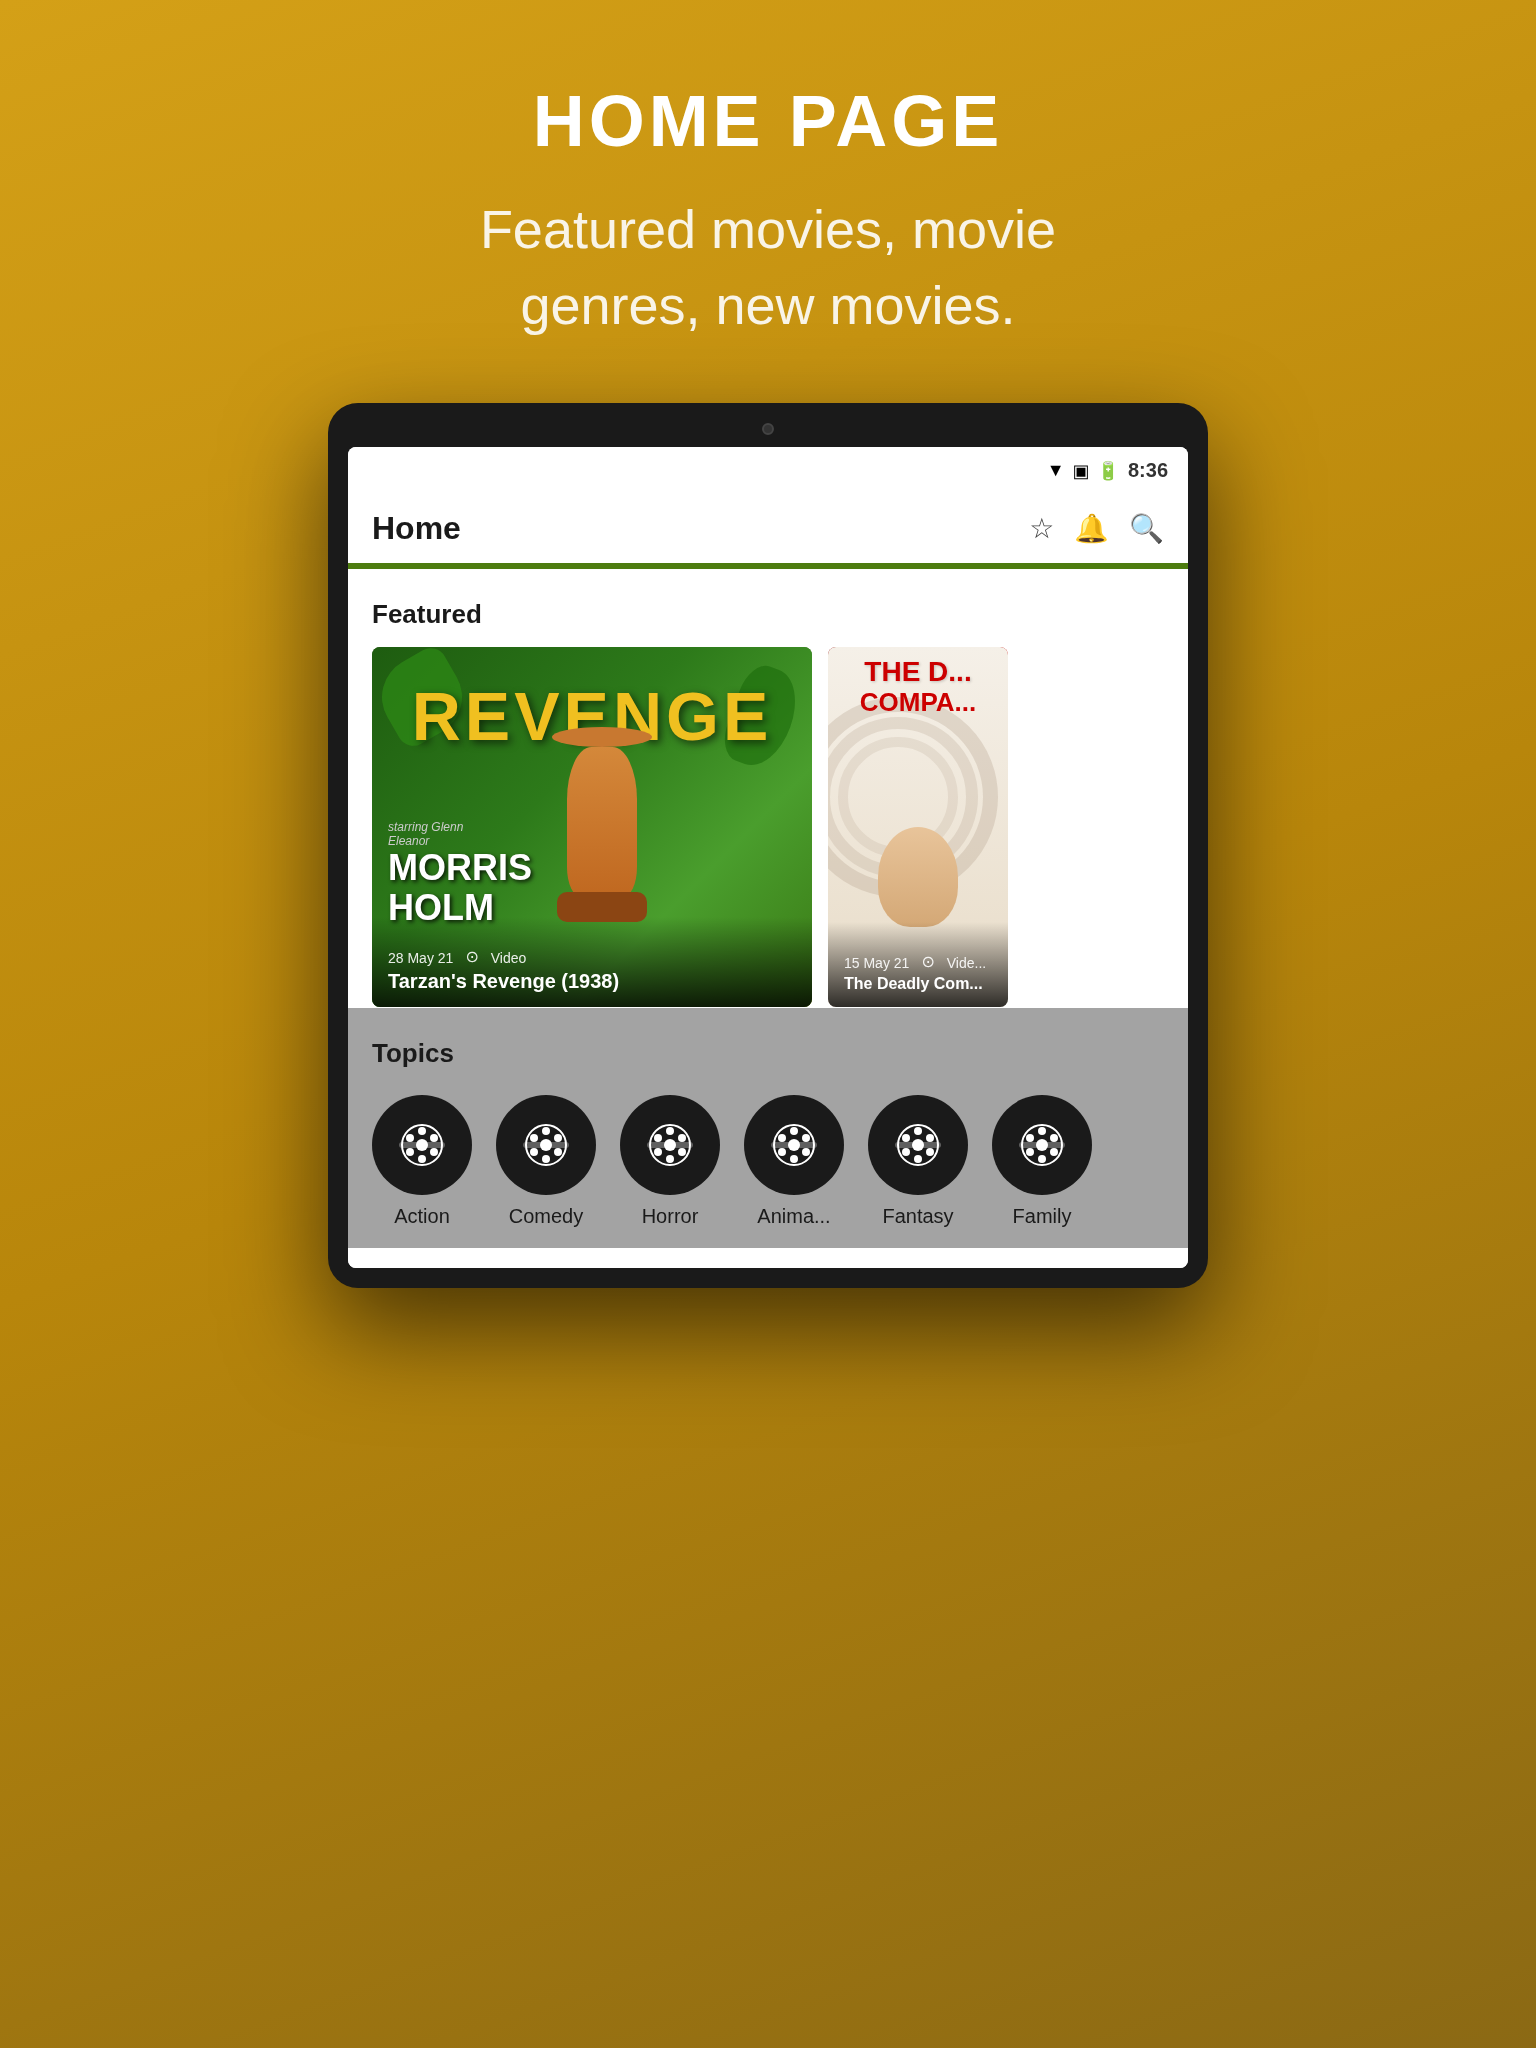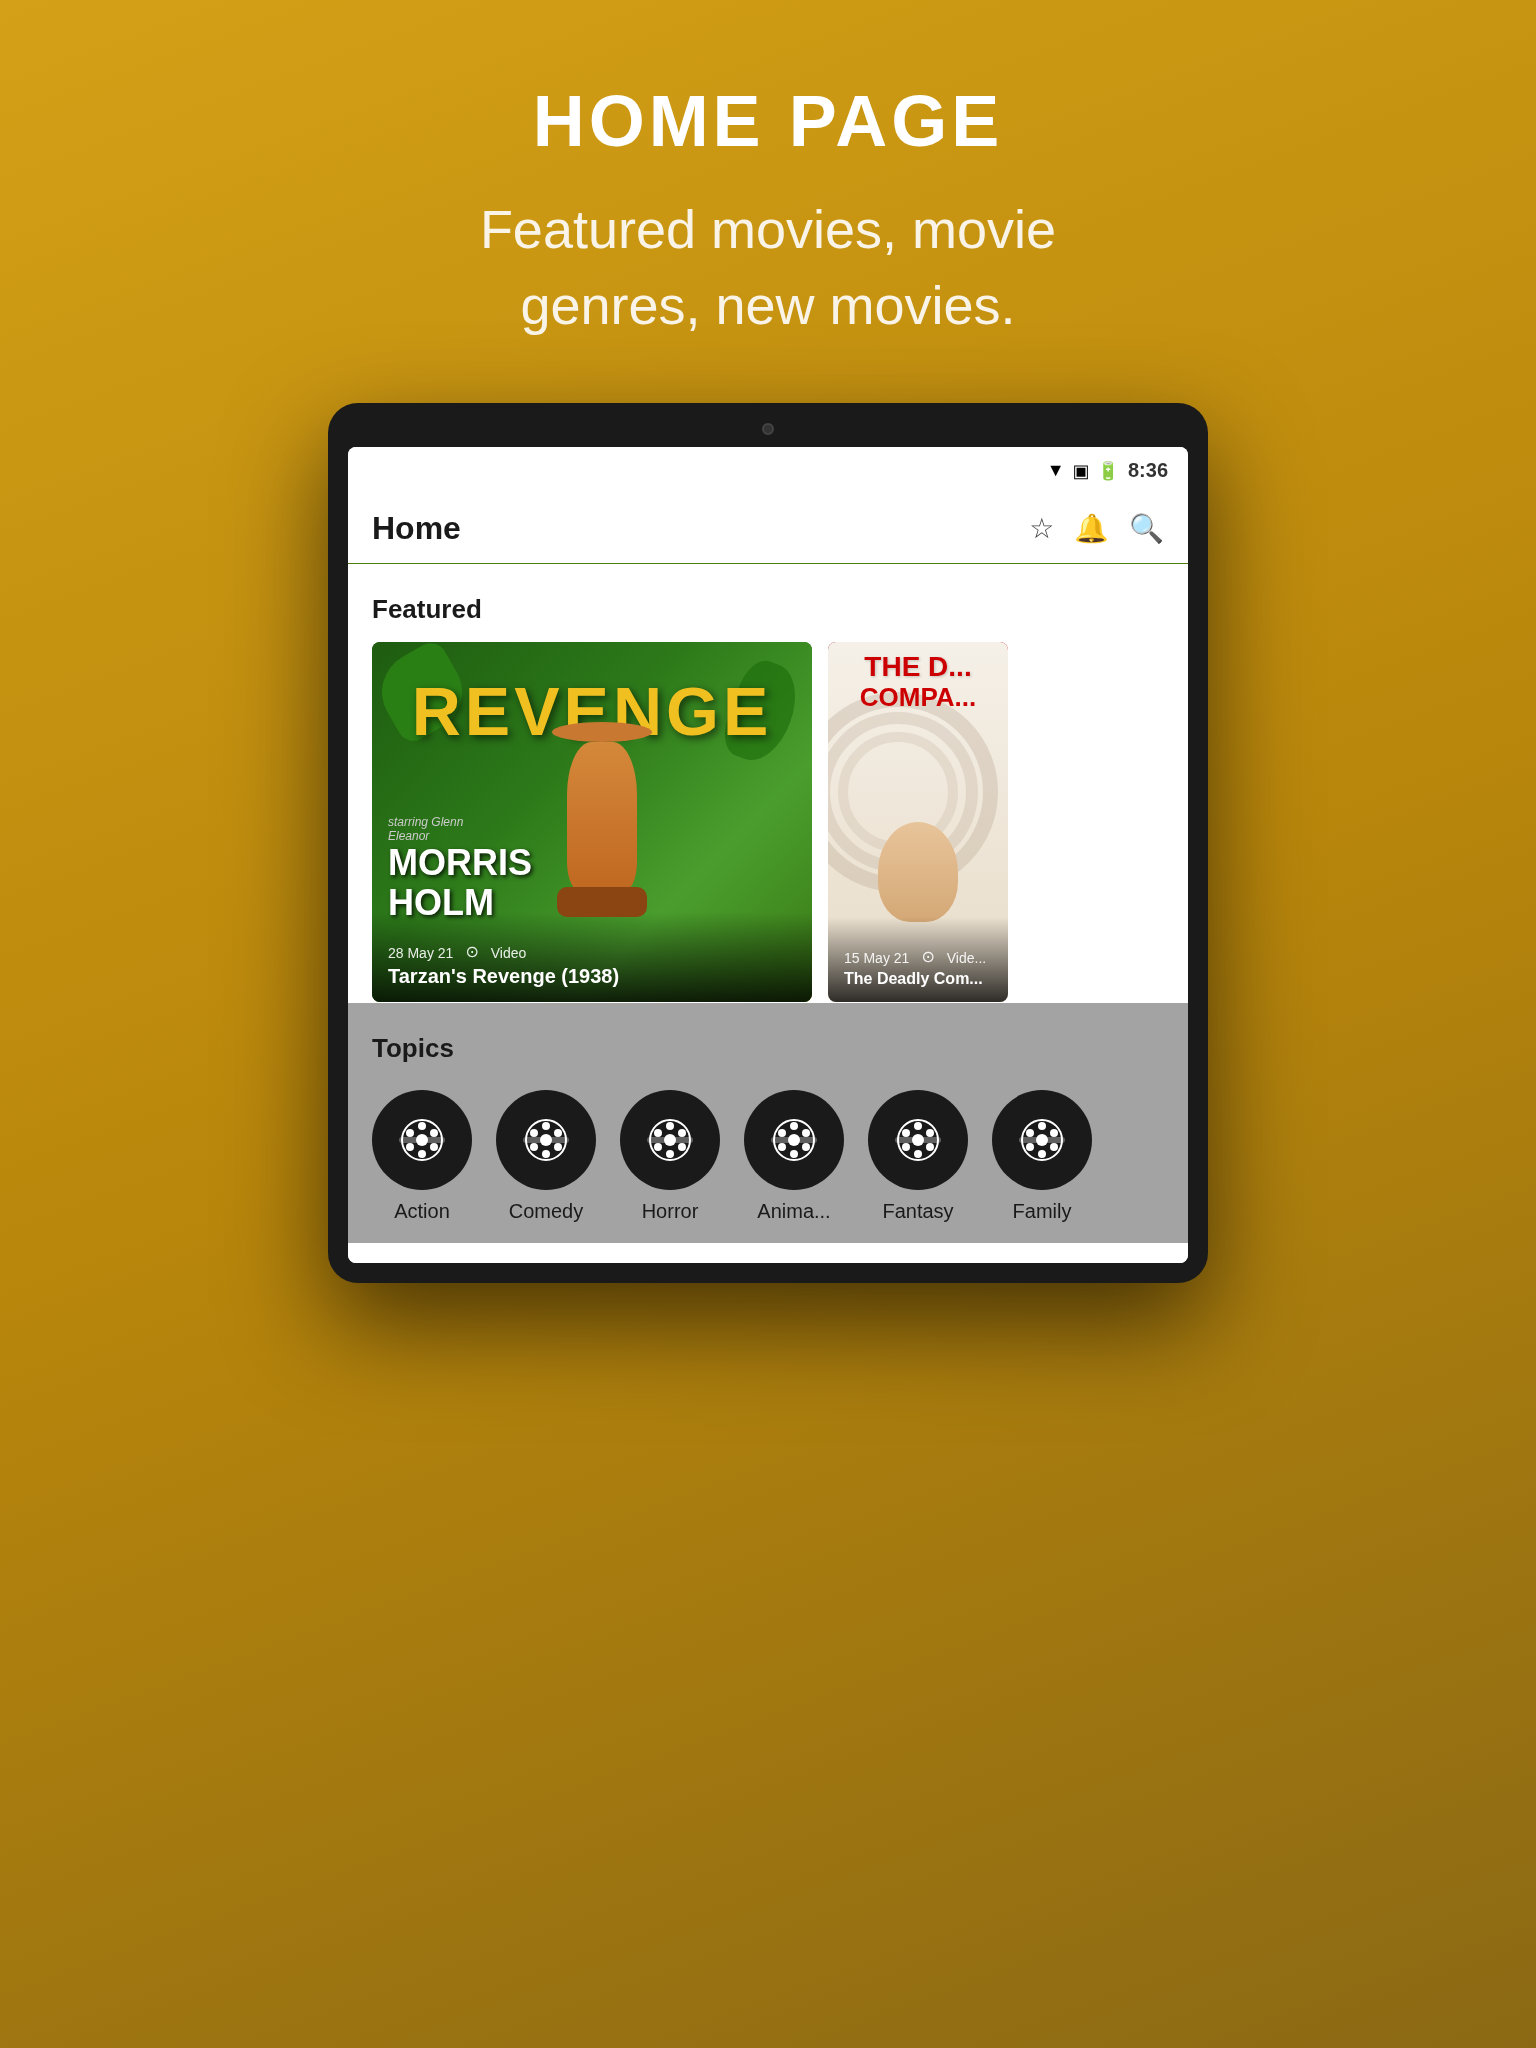--- a/index.html
+++ b/index.html
@@ -97,21 +97,21 @@
       color: #333;
     }
 
     
     .app-bar {
       background: white;
       display: flex;
       align-items: center;
       justify-content: space-between;
       padding: 16px 24px;
-      border-bottom: 1px solid #4d7c0f;
+      border-bottom: 6px solid #4d7c0f;
     }
 
     .app-bar-title {
       font-size: 32px;
       font-weight: 700;
       color: #1a1a1a;
     }
 
     .app-bar-actions {
       display: flex;

